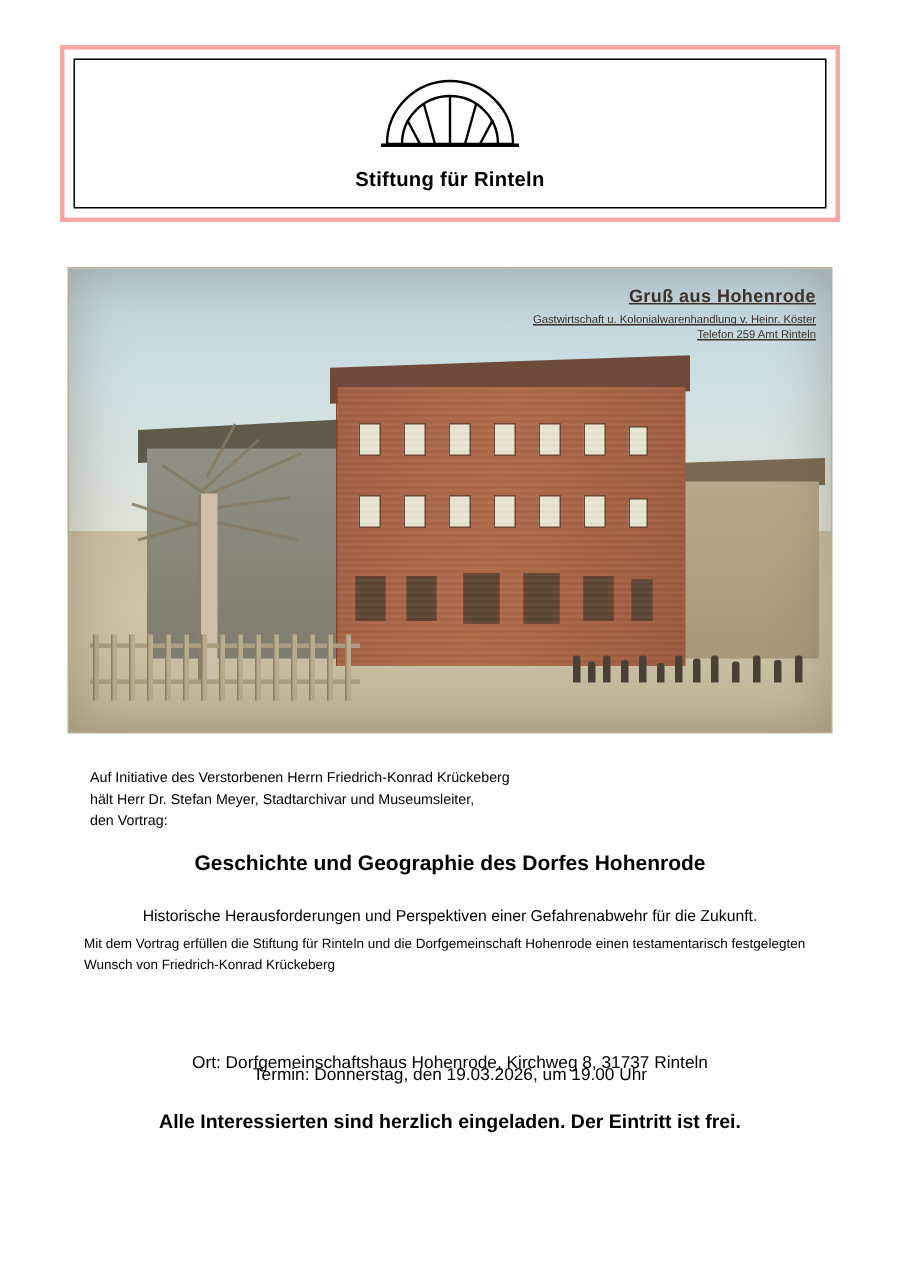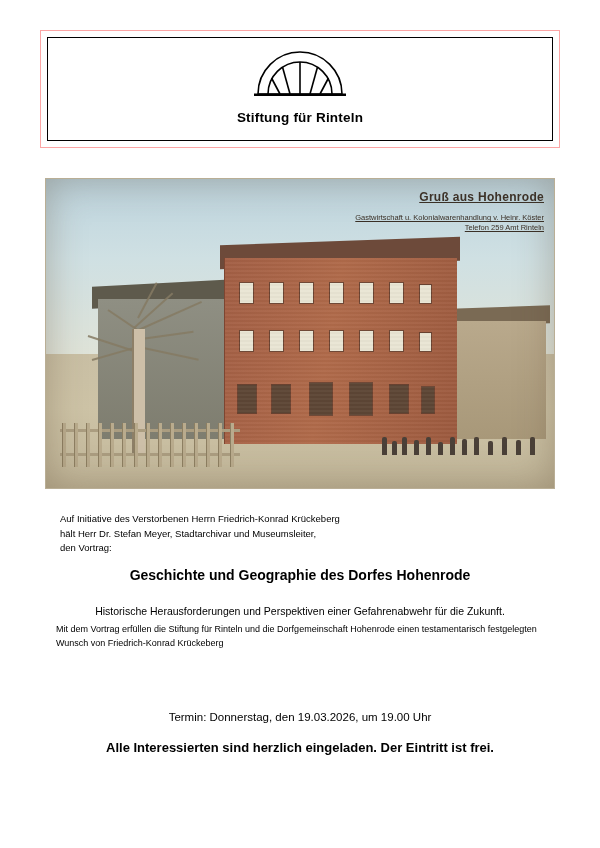--- a/index.html
+++ b/index.html
@@ -22,21 +22,21 @@
     background: #ffffff;
   }
 
   
   .header-box {
     position: absolute;
     left: 40px;
     top: 30px;
     width: 520px;
     height: 118px;
-    border: 1px solid #fca5a5;
+    border: 3px solid #fca5a5;
     box-sizing: border-box;
   }
   .header-inner {
     position: absolute;
     left: 6px;
     top: 6px;
     right: 6px;
     bottom: 6px;
     border: 1px solid #000000;
     box-sizing: border-box;
@@ -218,21 +218,21 @@
     color: #3a3027;
     line-height: 1.35;
     text-decoration: underline;
   }
   .pc-caption .t1 {
     font-size: 12px;
     font-weight: bold;
     color: #3b3128;
     letter-spacing: .3px;
   }
-  .pc-caption .t2 { font-size: 7.5px; margin-top: 8px; }
+  .pc-caption .t2 { font-size: 7.5px; margin-top: 3px; }
   .pc-caption .t3 { font-size: 7.5px; }
   .pc-vignette {
     position:absolute; left:0; top:0; right:0; bottom:0;
     box-shadow: inset 0 0 38px rgba(90,70,45,.35);
     pointer-events:none;
   }
 
   
   .intro {
     position: absolute;
@@ -428,17 +428,18 @@
 den Vortrag:</div>
 
   <div class="talk-title">Geschichte und Geographie des Dorfes Hohenrode</div>
 
   <div class="subtitle">Historische Herausforderungen und Perspektiven einer Gefahrenabwehr für die Zukunft.</div>
 
   <div class="note">Mit dem Vortrag erfüllen die Stiftung für Rinteln und die Dorfgemeinschaft Hohenrode einen testamentarisch festgelegten Wunsch von Friedrich-Konrad Krückeberg</div>
 
   <div class="detail-date">Termin: Donnerstag, den 19.03.2026, um 19.00 Uhr</div>
 
+  <div class="detail-place">Ort: Dorfgemeinschaftshaus Hohenrode, Kirchweg 8, 31737 Rinteln</div>
 
   <div class="invite">Alle Interessierten sind herzlich eingeladen. Der Eintritt ist frei.</div>
 
 
 </div>
 
 </body></html>

